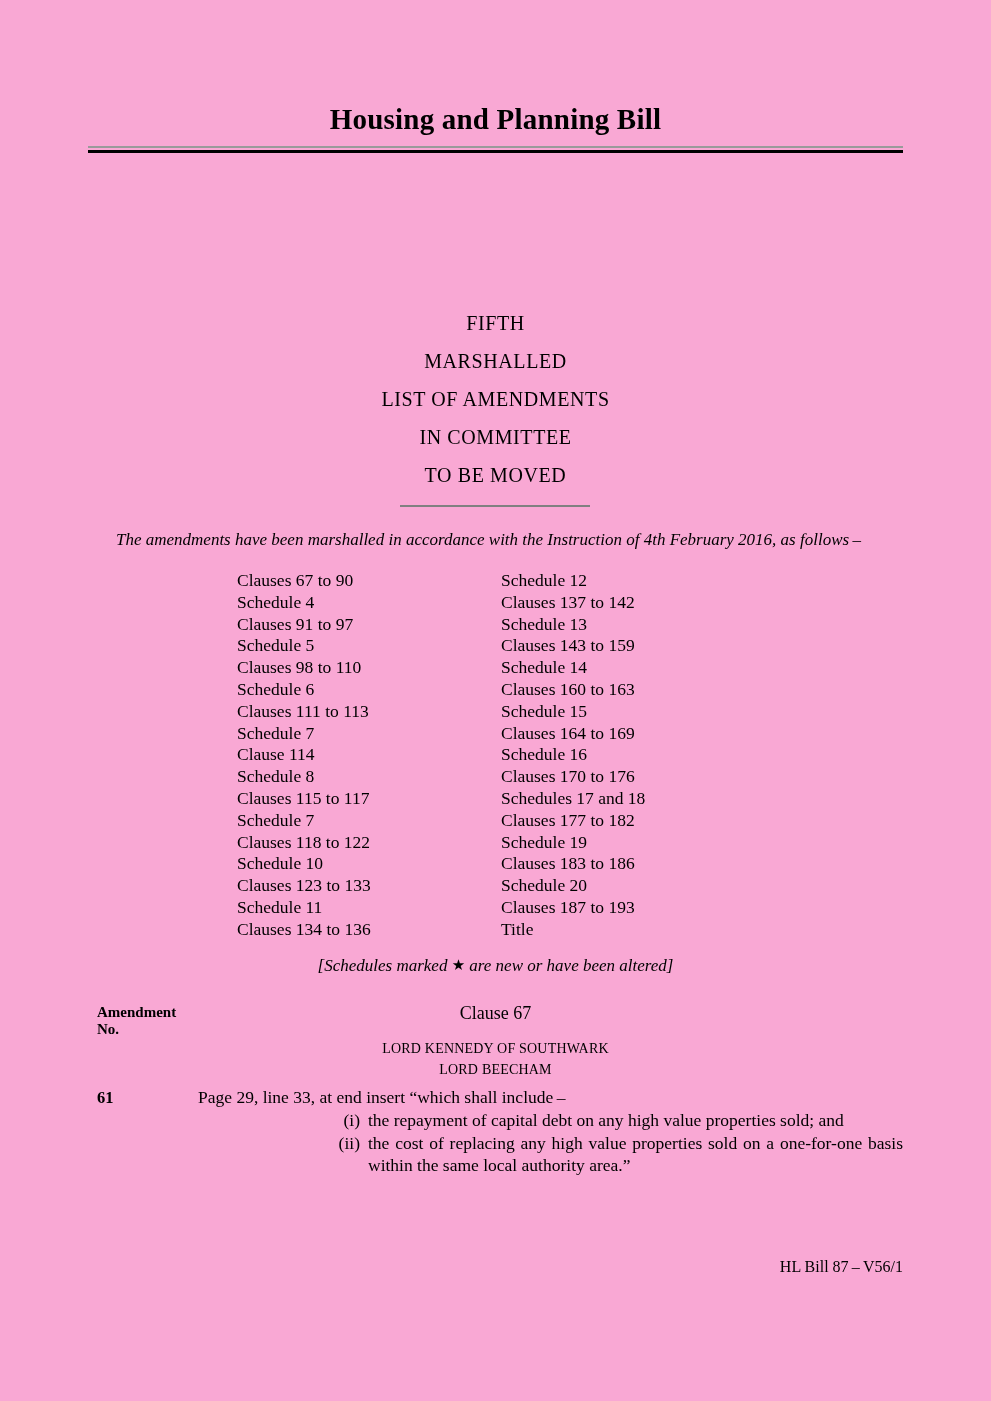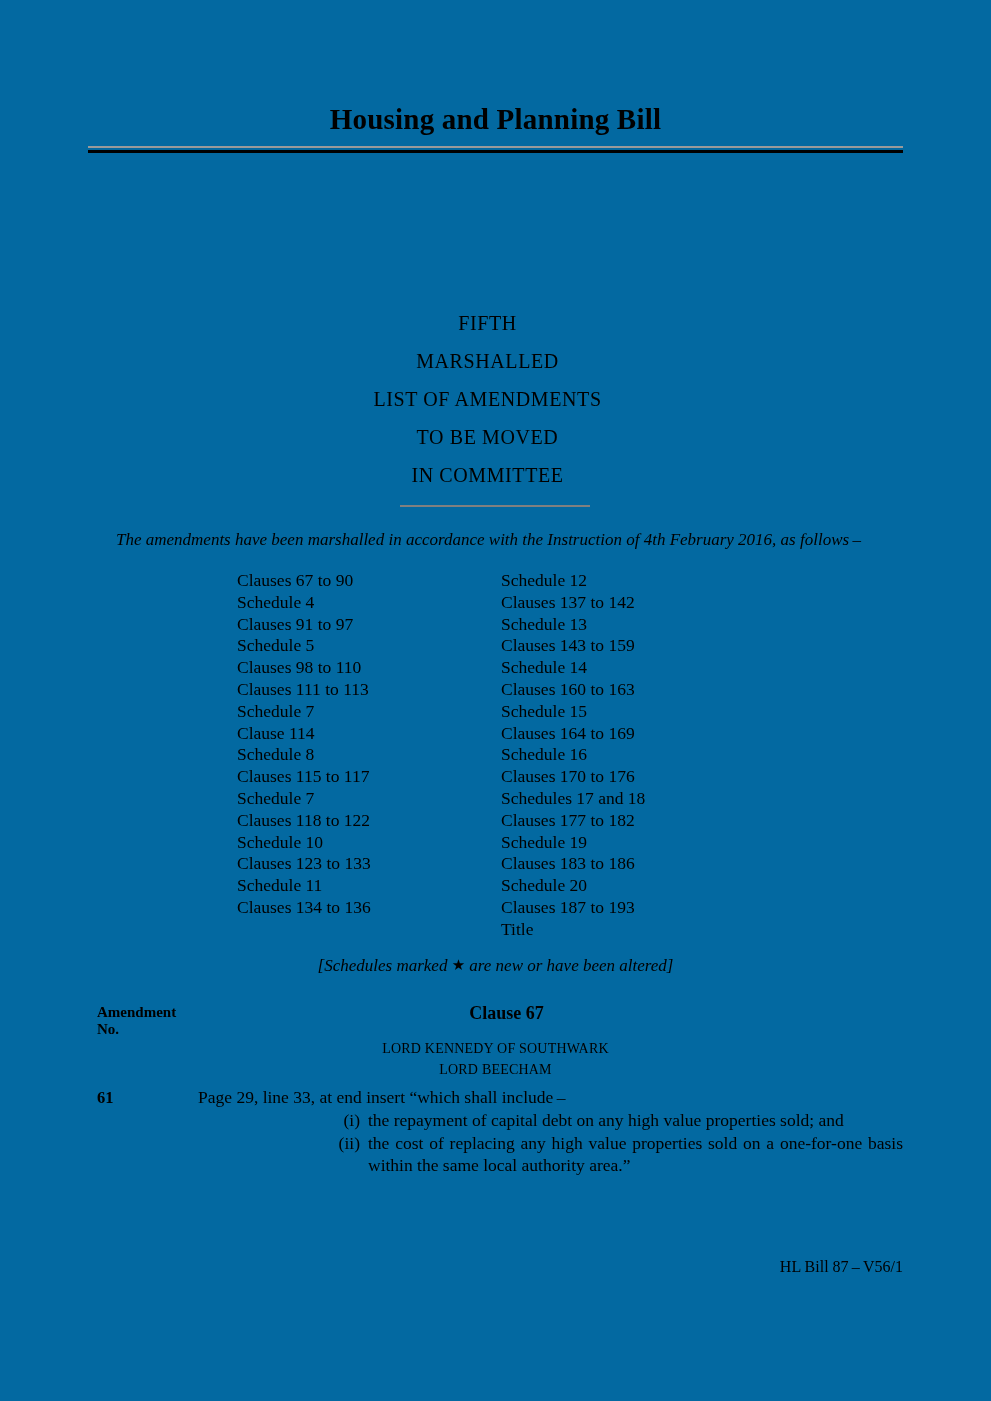--- a/index.html
+++ b/index.html
@@ -10,21 +10,21 @@
   }
   body {
     font-family: "Liberation Serif", "DejaVu Serif", serif;
     color: #000000;
   }
   .page {
     position: relative;
     width: 991px;
     height: 1401px;
     margin: 0 auto;
-    background: #0369a1;
+    background: #f9a8d4;
     overflow: hidden;
     box-sizing: border-box;
   }
 
   
   .doc-title {
     position: absolute;
     left: 88px;
     top: 103px;
     width: 815px;
@@ -45,21 +45,21 @@
   }
   .rule-thick {
     height: 3px;
     background: #000000;
     margin-top: 2px;
   }
 
   
   .heading-block {
     position: absolute;
-    left: 80px;
+    left: 88px;
     top: 304px;
     width: 815px;
     text-align: center;
   }
   .heading-block .hline {
     font-size: 20px;
     line-height: 38px;
     letter-spacing: 0.6px;
   }
   .short-rule {
@@ -125,25 +125,25 @@
     top: 1004px;
     width: 130px;
     font-weight: bold;
     font-size: 15px;
     line-height: 16.5px;
   }
 
   
   .clause-heading {
     position: absolute;
-    left: 209px;
+    left: 198px;
     top: 1003px;
     width: 595px;
     text-align: center;
-    font-weight: bold;
+    font-weight: normal;
     font-size: 18px;
   }
   .sponsors {
     position: absolute;
     left: 198px;
     top: 1038px;
     width: 595px;
     text-align: center;
   }
   .sponsors .sponsor {
@@ -212,34 +212,35 @@
   <div class="doc-title">Housing and Planning Bill</div>
   <div class="title-rules">
     <div class="rule-thin"></div>
     <div class="rule-thick"></div>
   </div>
 
   <div class="heading-block">
     <div class="hline">FIFTH</div>
     <div class="hline">MARSHALLED</div>
     <div class="hline">LIST OF AMENDMENTS</div>
+    <div class="hline">IN COMMITTEE</div>
     <div class="hline">TO BE MOVED</div>
-    <div class="hline">IN COMMITTEE</div>
   </div>
   <div class="short-rule"></div>
 
   <div class="instruction">The amendments have been marshalled in accordance with the Instruction of 4th February 2016, as follows –</div>
 
   <div class="contents">
     <div class="col">
       <div class="citem">Clauses 67 to 90</div>
       <div class="citem">Schedule 4</div>
       <div class="citem">Clauses 91 to 97</div>
       <div class="citem">Schedule 5</div>
       <div class="citem">Clauses 98 to 110</div>
+      <div class="citem">Schedule 6</div>
       <div class="citem">Clauses 111 to 113</div>
       <div class="citem">Schedule 7</div>
       <div class="citem">Clause 114</div>
       <div class="citem">Schedule 8</div>
       <div class="citem">Clauses 115 to 117</div>
       <div class="citem">Schedule 7</div>
       <div class="citem">Clauses 118 to 122</div>
       <div class="citem">Schedule 10</div>
       <div class="citem">Clauses 123 to 133</div>
       <div class="citem">Schedule 11</div>

